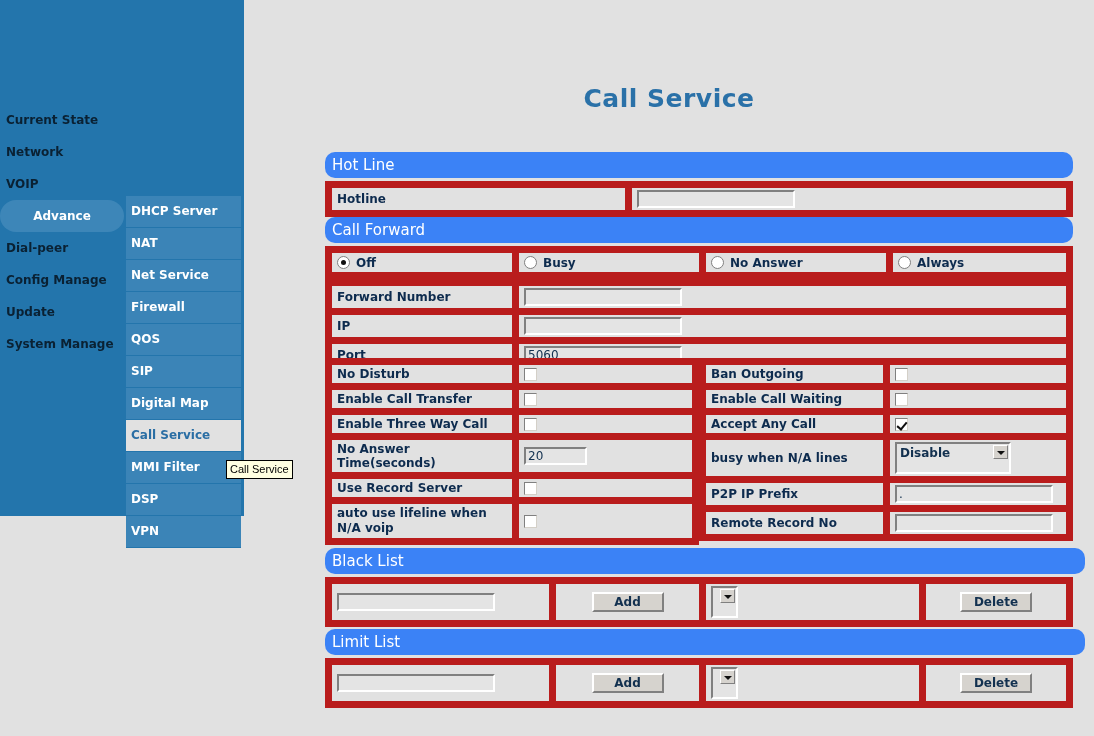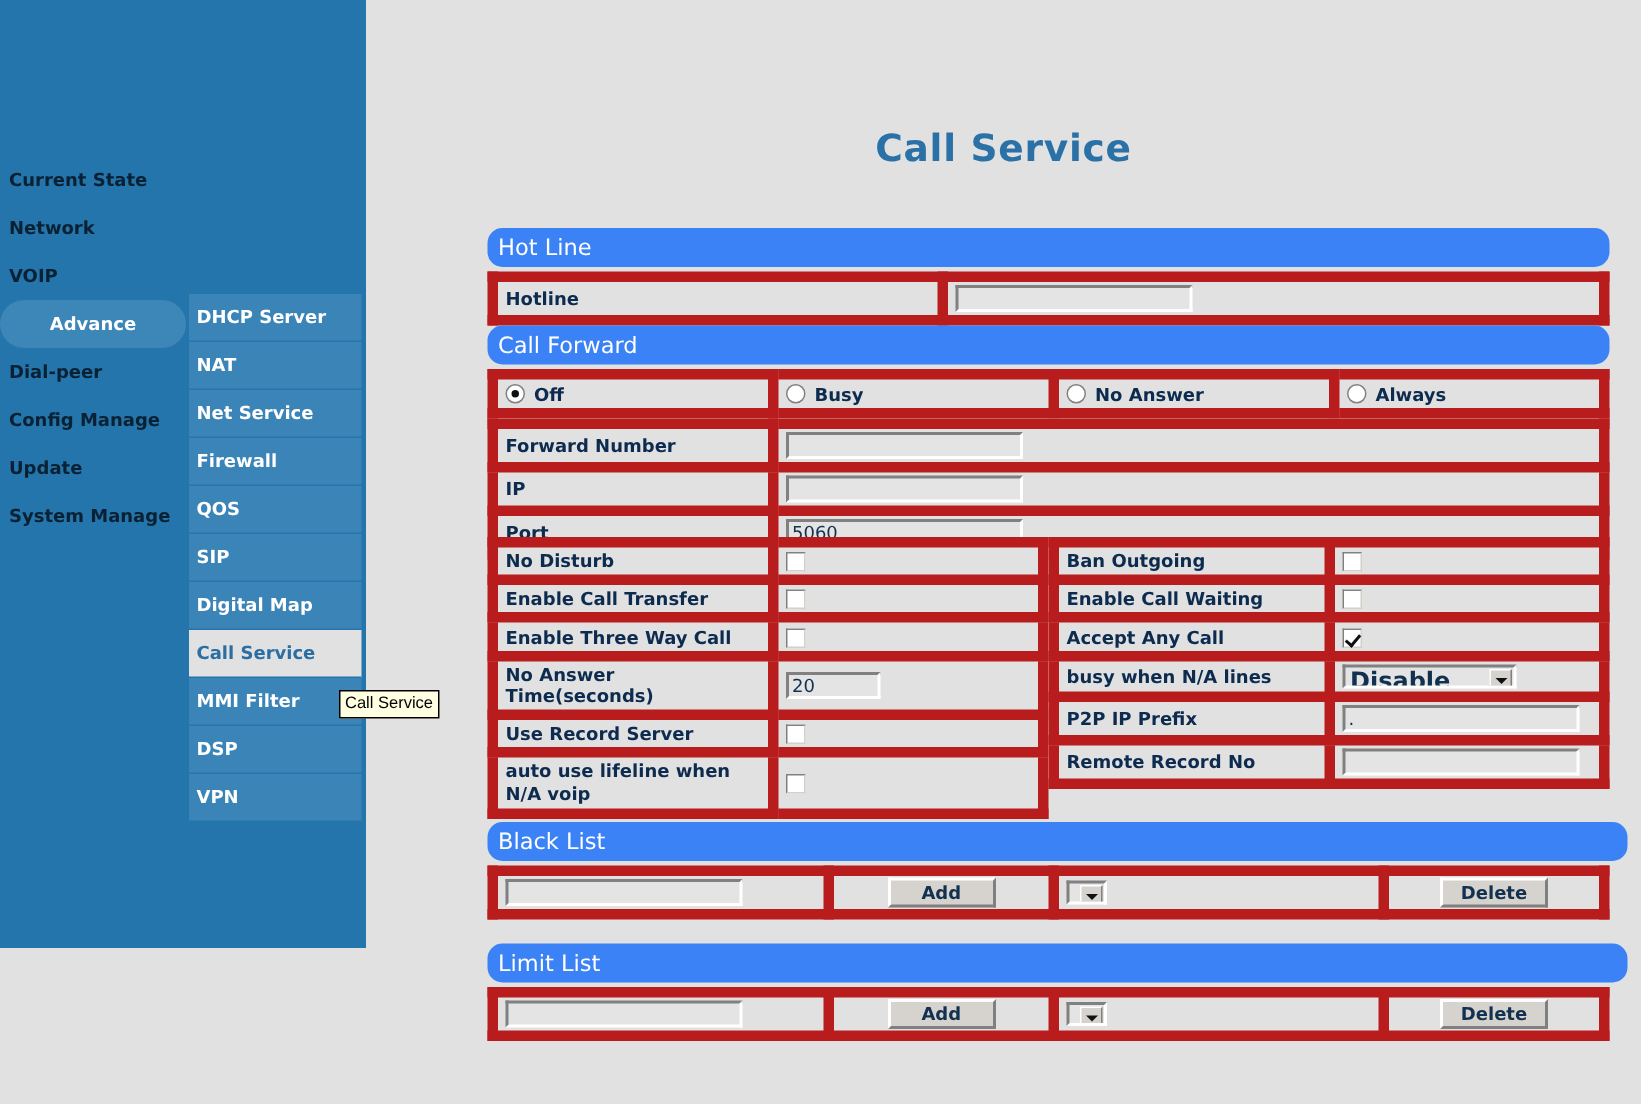--- a/index.html
+++ b/index.html
@@ -14,21 +14,21 @@
     font-size: 12px;
     overflow: hidden;
     position: relative;
   }
 
   
   #sidebar {
     position: absolute;
     left: 0; top: 0;
     width: 244px;
-    height: 632px;
+    height: 516px;
     background: #2375ac;
   }
   .main-nav {
     position: absolute;
     left: 0; top: 104px;
     width: 130px;
   }
   .main-item {
     height: 32px;
     line-height: 32px;
@@ -214,29 +214,29 @@
     color: #0d2b4e;
     font-weight: bold;
     font-size: 12px;
     margin-left: 6px;
     vertical-align: middle;
   }
 
   
   .sel {
     display: inline-block;
-    height: 16px;
+    height: 32px;
     background: #e4e4e4;
     border-top: 2px solid #808080;
     border-left: 2px solid #808080;
     border-right: 2px solid #ffffff;
     border-bottom: 2px solid #ffffff;
     box-sizing: border-box;
     position: relative;
-    font-size: 16px;
+    font-size: 12px;
     font-weight: bold;
     color: #12304f;
     padding: 1px 22px 0 3px;
     line-height: 16px;
     white-space: nowrap;
     overflow: hidden;
     vertical-align: middle;
   }
   .sel .arrowbox {
     position: absolute;

